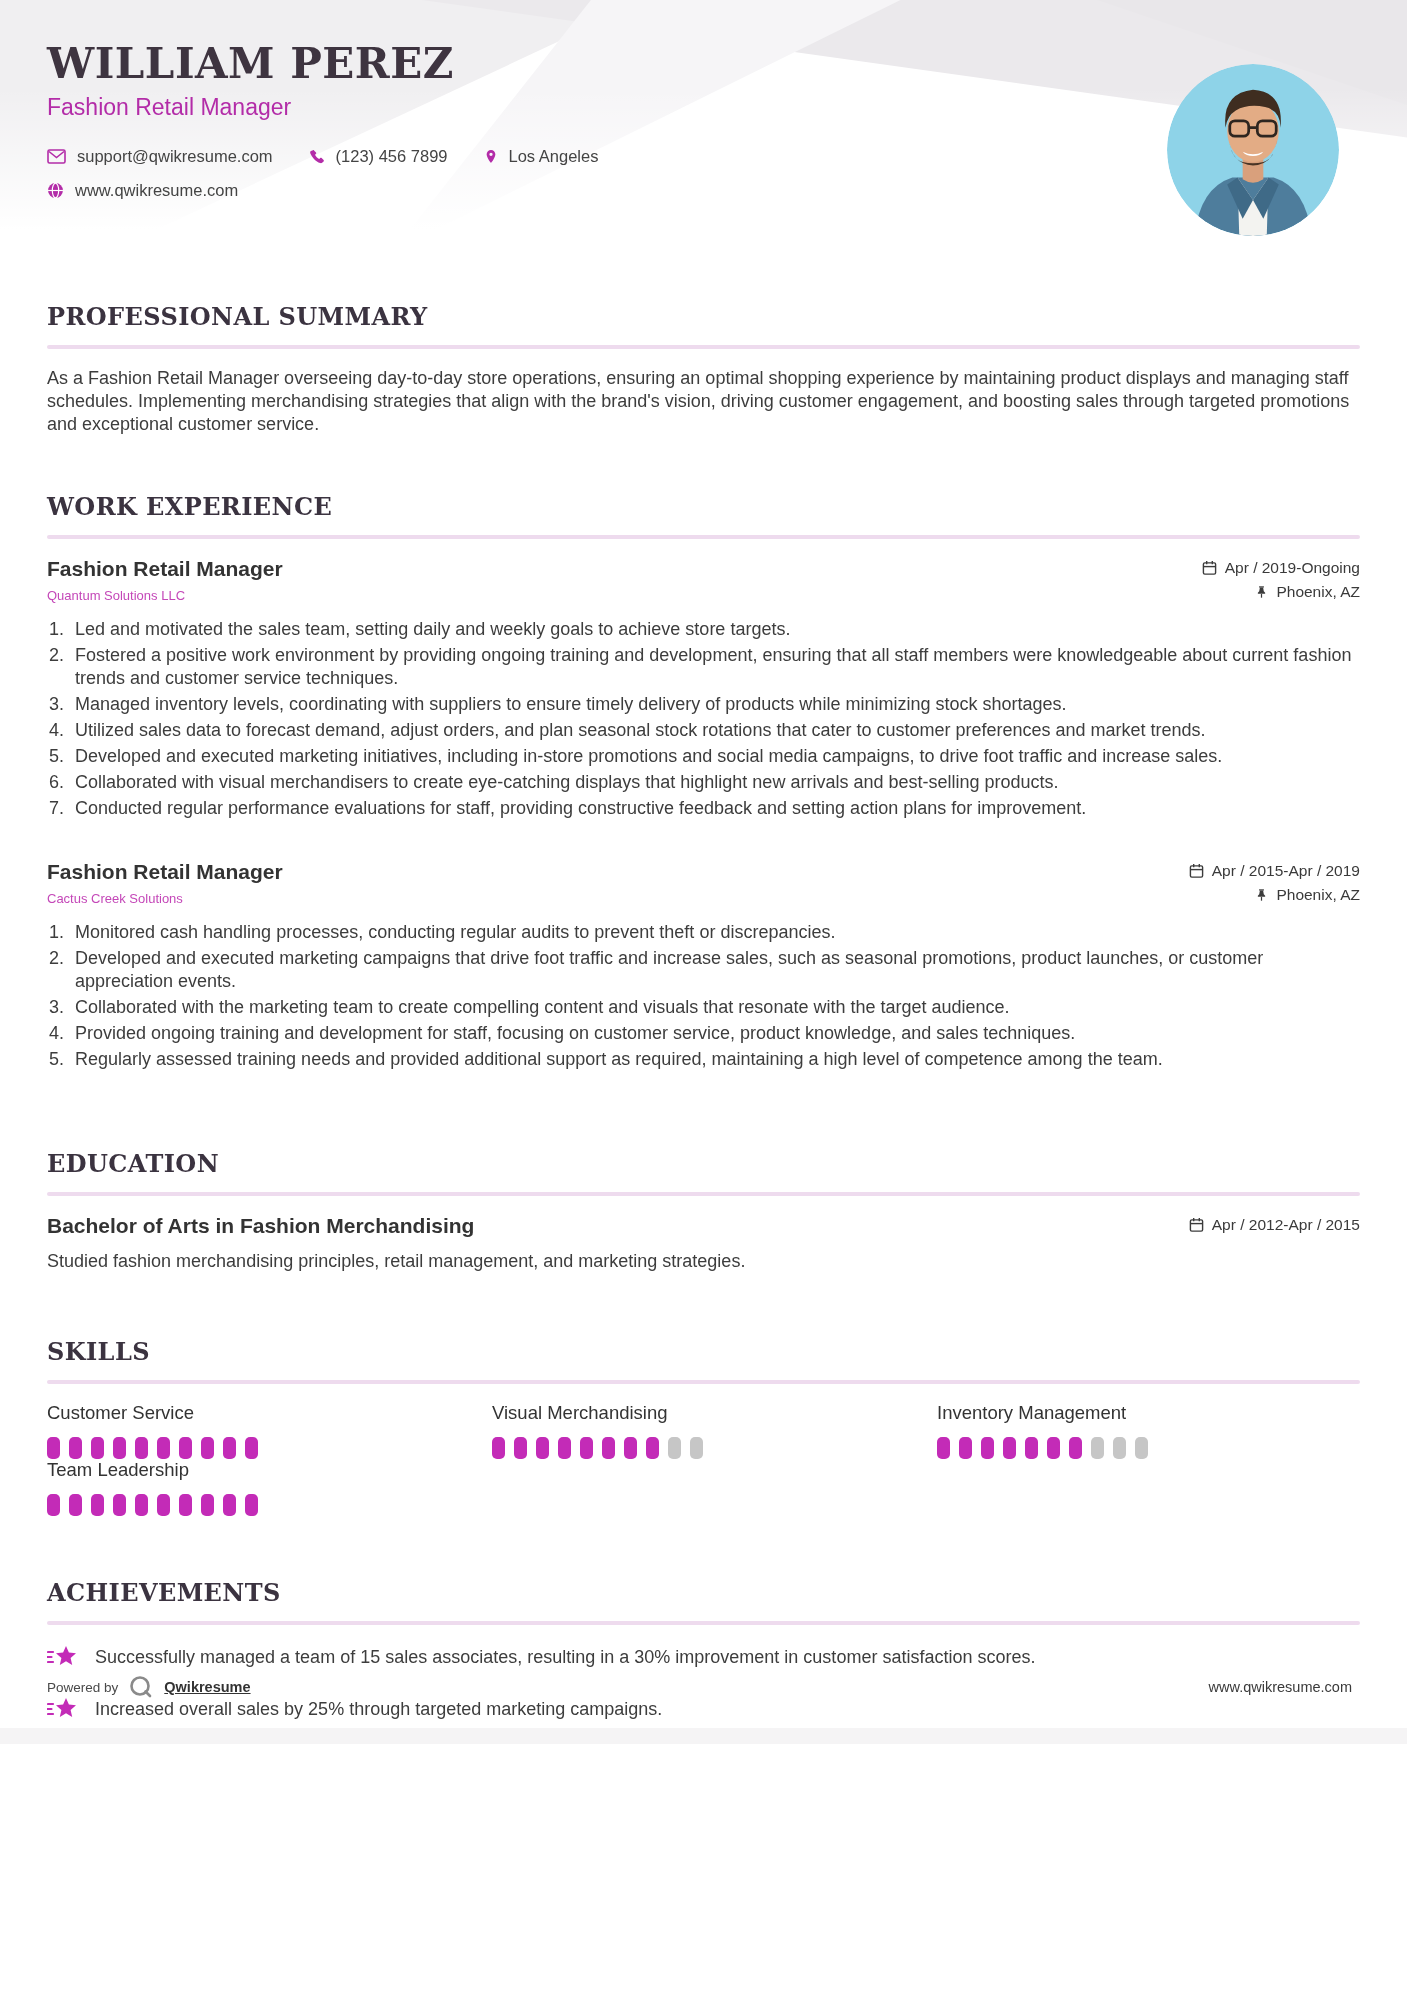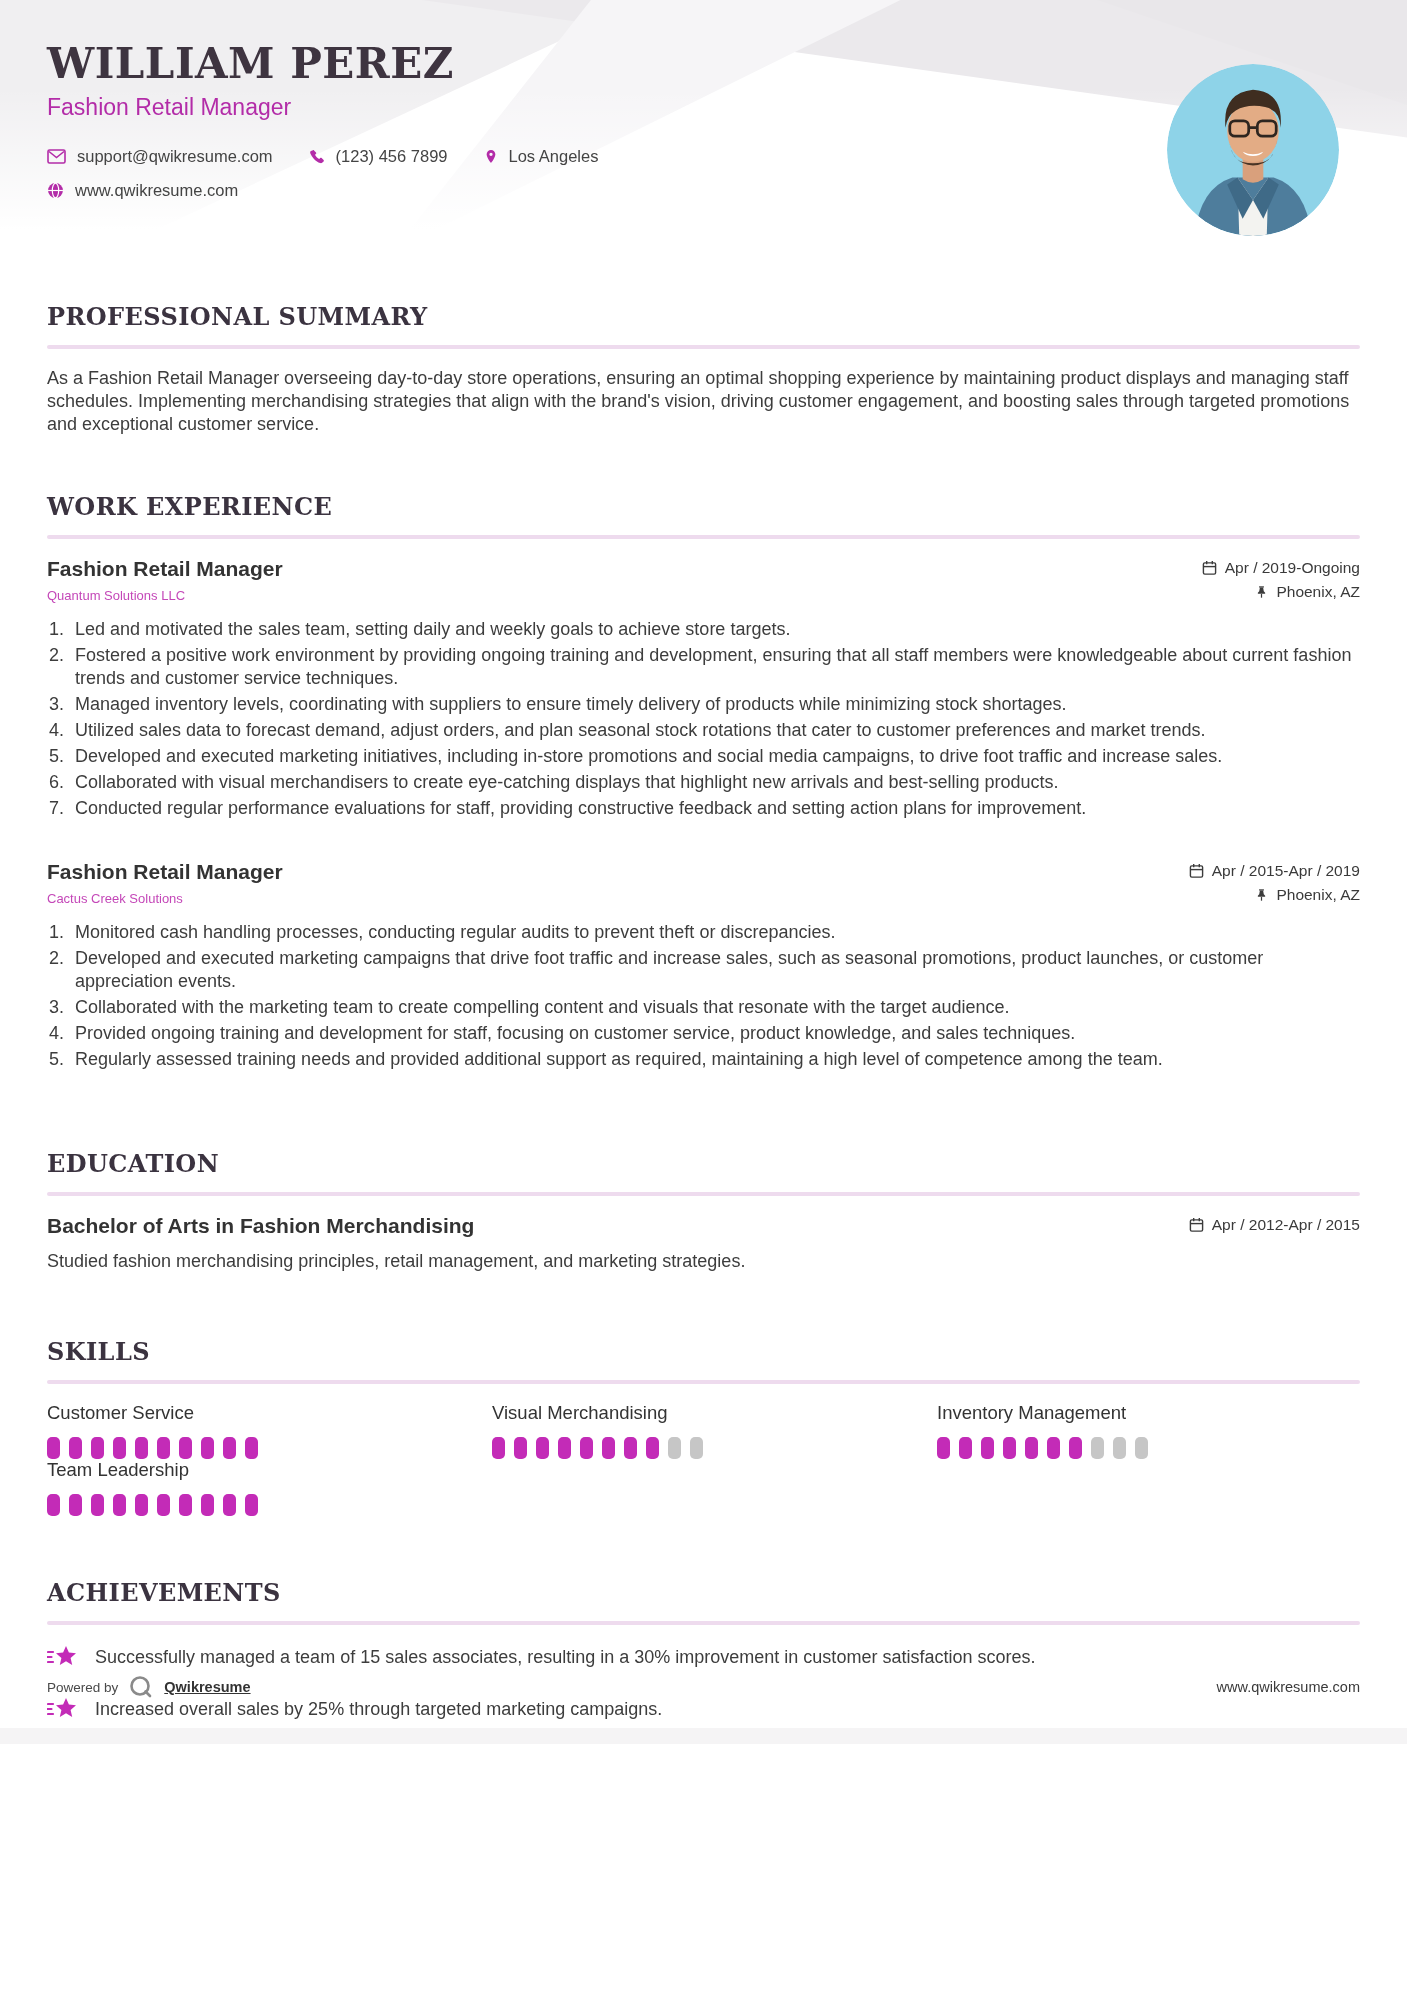--- a/index.html
+++ b/index.html
@@ -61,21 +61,21 @@
   .skill-name{font-size:18.5px;color:#333;}
   .skill-dots{margin-top:13px;display:flex;gap:9px;}
   .dot{width:13px;height:22px;border-radius:5px;background:var(--dot-empty);display:inline-block;}
   .dot.filled{background:var(--dot-filled);}
 
   .ach-list{margin:6px 0 15px;}
   .ach-item{display:flex;align-items:center;gap:16px;margin-bottom:24px;font-size:18px;
      line-height:23px;color:var(--body-text);}
   .ach-item svg{flex:0 0 auto;}
 
-  footer{position:absolute;left:47px;right:47px;bottom:44px;display:flex;
+  footer{position:absolute;left:47px;right:55px;bottom:44px;display:flex;
      justify-content:space-between;align-items:center;}
   .powered{display:flex;align-items:center;gap:10px;}
   .powered-label{font-size:13.5px;color:#4a4a4a;}
   .brand{font-size:14.5px;color:#333;font-weight:600;text-decoration:underline;cursor:pointer;}
   .site{font-size:14.5px;color:#3a3a3a;}
   .bottom-strip{position:absolute;left:0;bottom:0;width:100%;height:16px;background:#f5f4f5;}
 </style>
 </head>
 <body>
 

